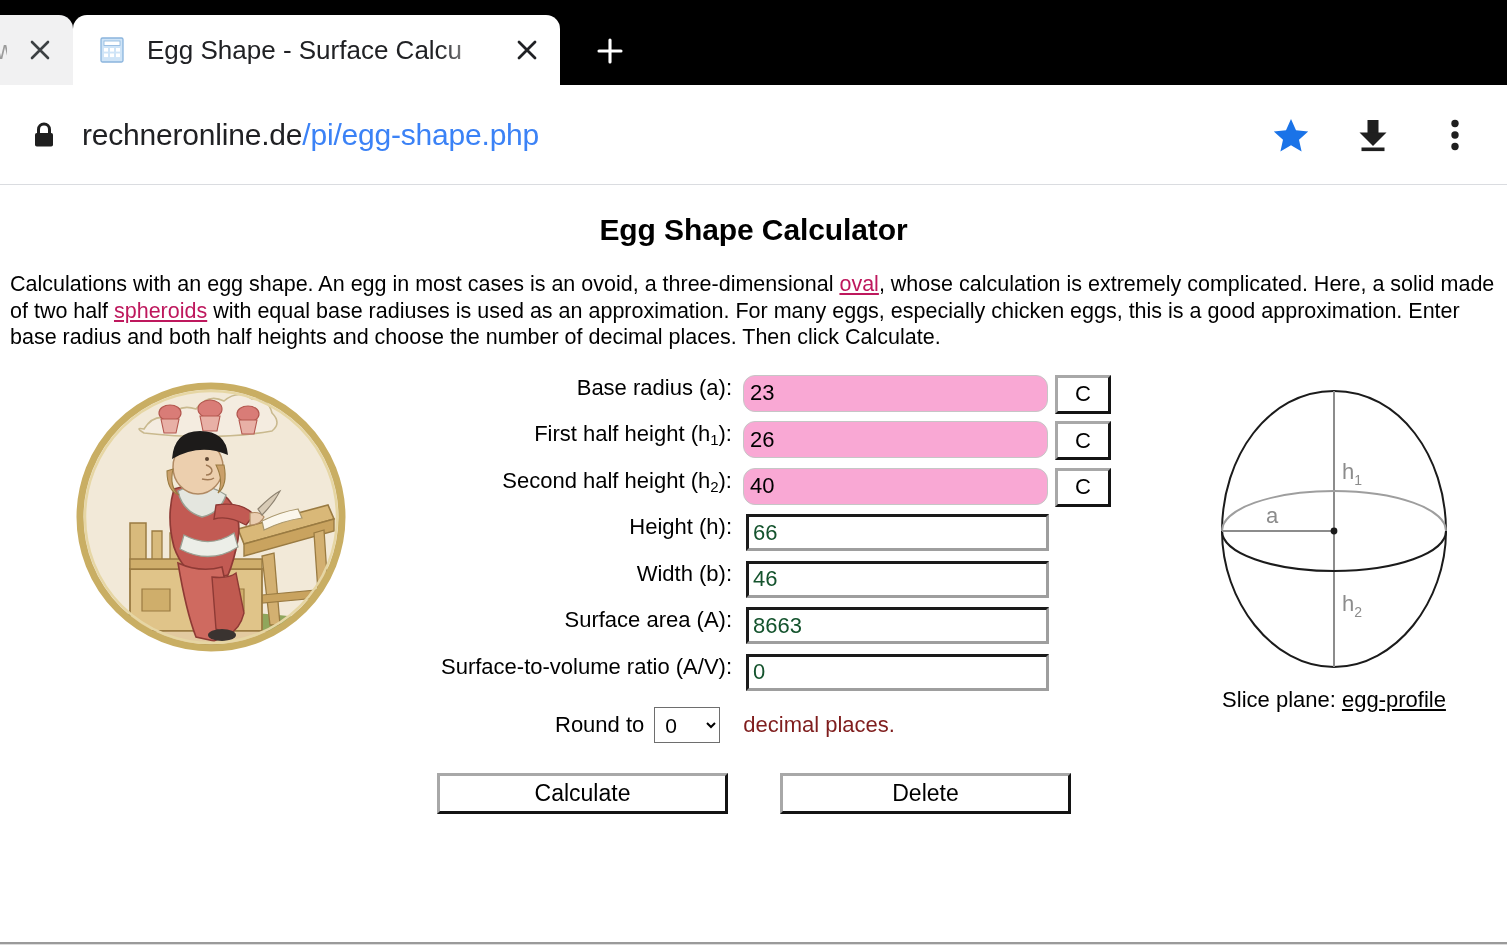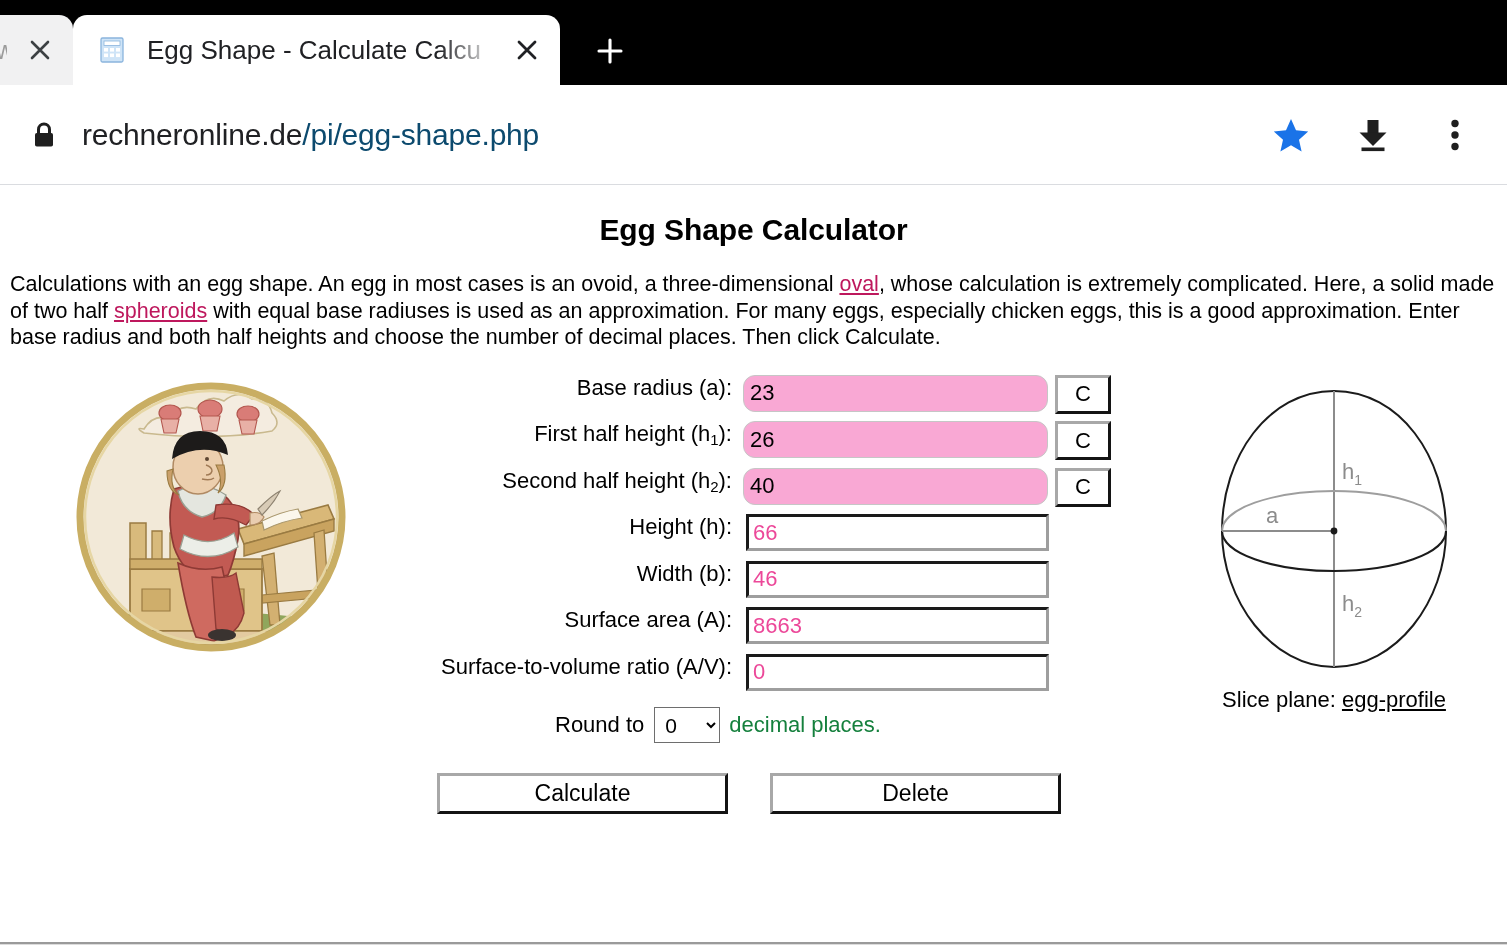--- a/index.html
+++ b/index.html
@@ -103,21 +103,21 @@
   }
   #url-text {
     font-size: 30px;
     color: #202124;
     letter-spacing: -0.2px;
     flex: 1;
     white-space: nowrap;
     overflow: hidden;
   }
   #url-text .url-host { color: #202124; }
-  #url-text .url-path { color: #0c4a6e; }
+  #url-text .url-path { color: #3b82f6; }
 
   .tb-icon {
     width: 56px; height: 56px;
     display: flex; align-items: center; justify-content: center;
     margin-left: 26px;
     cursor: pointer;
     flex: 0 0 56px;
   }
 
   
@@ -212,21 +212,21 @@
   .field-ro {
     width: 303px;
     height: 37px;
     border-top: 3px solid #1a1a1a;
     border-left: 3px solid #1a1a1a;
     border-right: 3px solid #9e9e9e;
     border-bottom: 3px solid #9e9e9e;
     background: #ffffff;
     font-family: "Liberation Sans", sans-serif;
     font-size: 22px;
-    color: #ec4899;
+    color: #14532d;
     padding: 0 4px;
     outline: none;
     margin-left: 3px;
   }
 
   .c-btn {
     width: 56px;
     height: 39px;
     margin-left: 7px;
     background: #ffffff;
@@ -259,28 +259,29 @@
     font-family: "Liberation Sans", sans-serif;
     font-size: 21px;
     color: #000;
     background: #ffffff;
     border: 1px solid #6e6e6e;
     padding-left: 6px;
     cursor: pointer;
   }
   .round-suffix {
     font-size: 22px;
-    color: #15803d;
-    margin-left: 9px;
+    color: #7f1d1d;
+    margin-left: 23px;
   }
 
   #buttons-row {
     display: flex;
     margin-top: 23px;
     padding-left: 24px;
+    gap: 10px;
   }
   .action-btn {
     width: 291px;
     height: 41px;
     background: #ffffff;
     border-top: 3px solid #a8a8a8;
     border-left: 3px solid #a8a8a8;
     border-right: 3px solid #141414;
     border-bottom: 3px solid #141414;
     font-family: "Liberation Sans", sans-serif;
@@ -341,21 +342,21 @@
           <rect x="3" y="2" width="22" height="24" rx="1.5" fill="#cfe4f7" stroke="#8ab4dd" stroke-width="1.3"></rect>
           <rect x="6" y="5" width="16" height="4.5" fill="#ffffff" stroke="#8ab4dd" stroke-width="0.8"></rect>
           <rect x="6" y="12" width="4" height="3.6" fill="#ffffff"></rect>
           <rect x="12" y="12" width="4" height="3.6" fill="#ffffff"></rect>
           <rect x="18" y="12" width="4" height="3.6" fill="#ffffff"></rect>
           <rect x="6" y="17.5" width="4" height="3.6" fill="#ffffff"></rect>
           <rect x="12" y="17.5" width="4" height="3.6" fill="#ffffff"></rect>
           <rect x="18" y="17.5" width="4" height="3.6" fill="#ffffff"></rect>
         </svg>
       </span>
-      <span class="tab-title">Egg Shape - Calculate Calcu</span>
+      <span class="tab-title">Egg Shape - Surface Calcu</span>
       <span class="tab-close">
         <svg width="28" height="28" viewBox="0 0 28 28" aria-hidden="true">
           <path d="M6 6 L22 22 M22 6 L6 22" stroke="#202124" stroke-width="2.8" stroke-linecap="round"></path>
         </svg>
       </span>
     </div>
 
     <div class="new-tab-btn">
       <svg width="34" height="34" viewBox="0 0 34 34" aria-hidden="true">
         <path d="M17 6 V28 M6 17 H28" stroke="#ffffff" stroke-width="3.1" stroke-linecap="round"></path>

